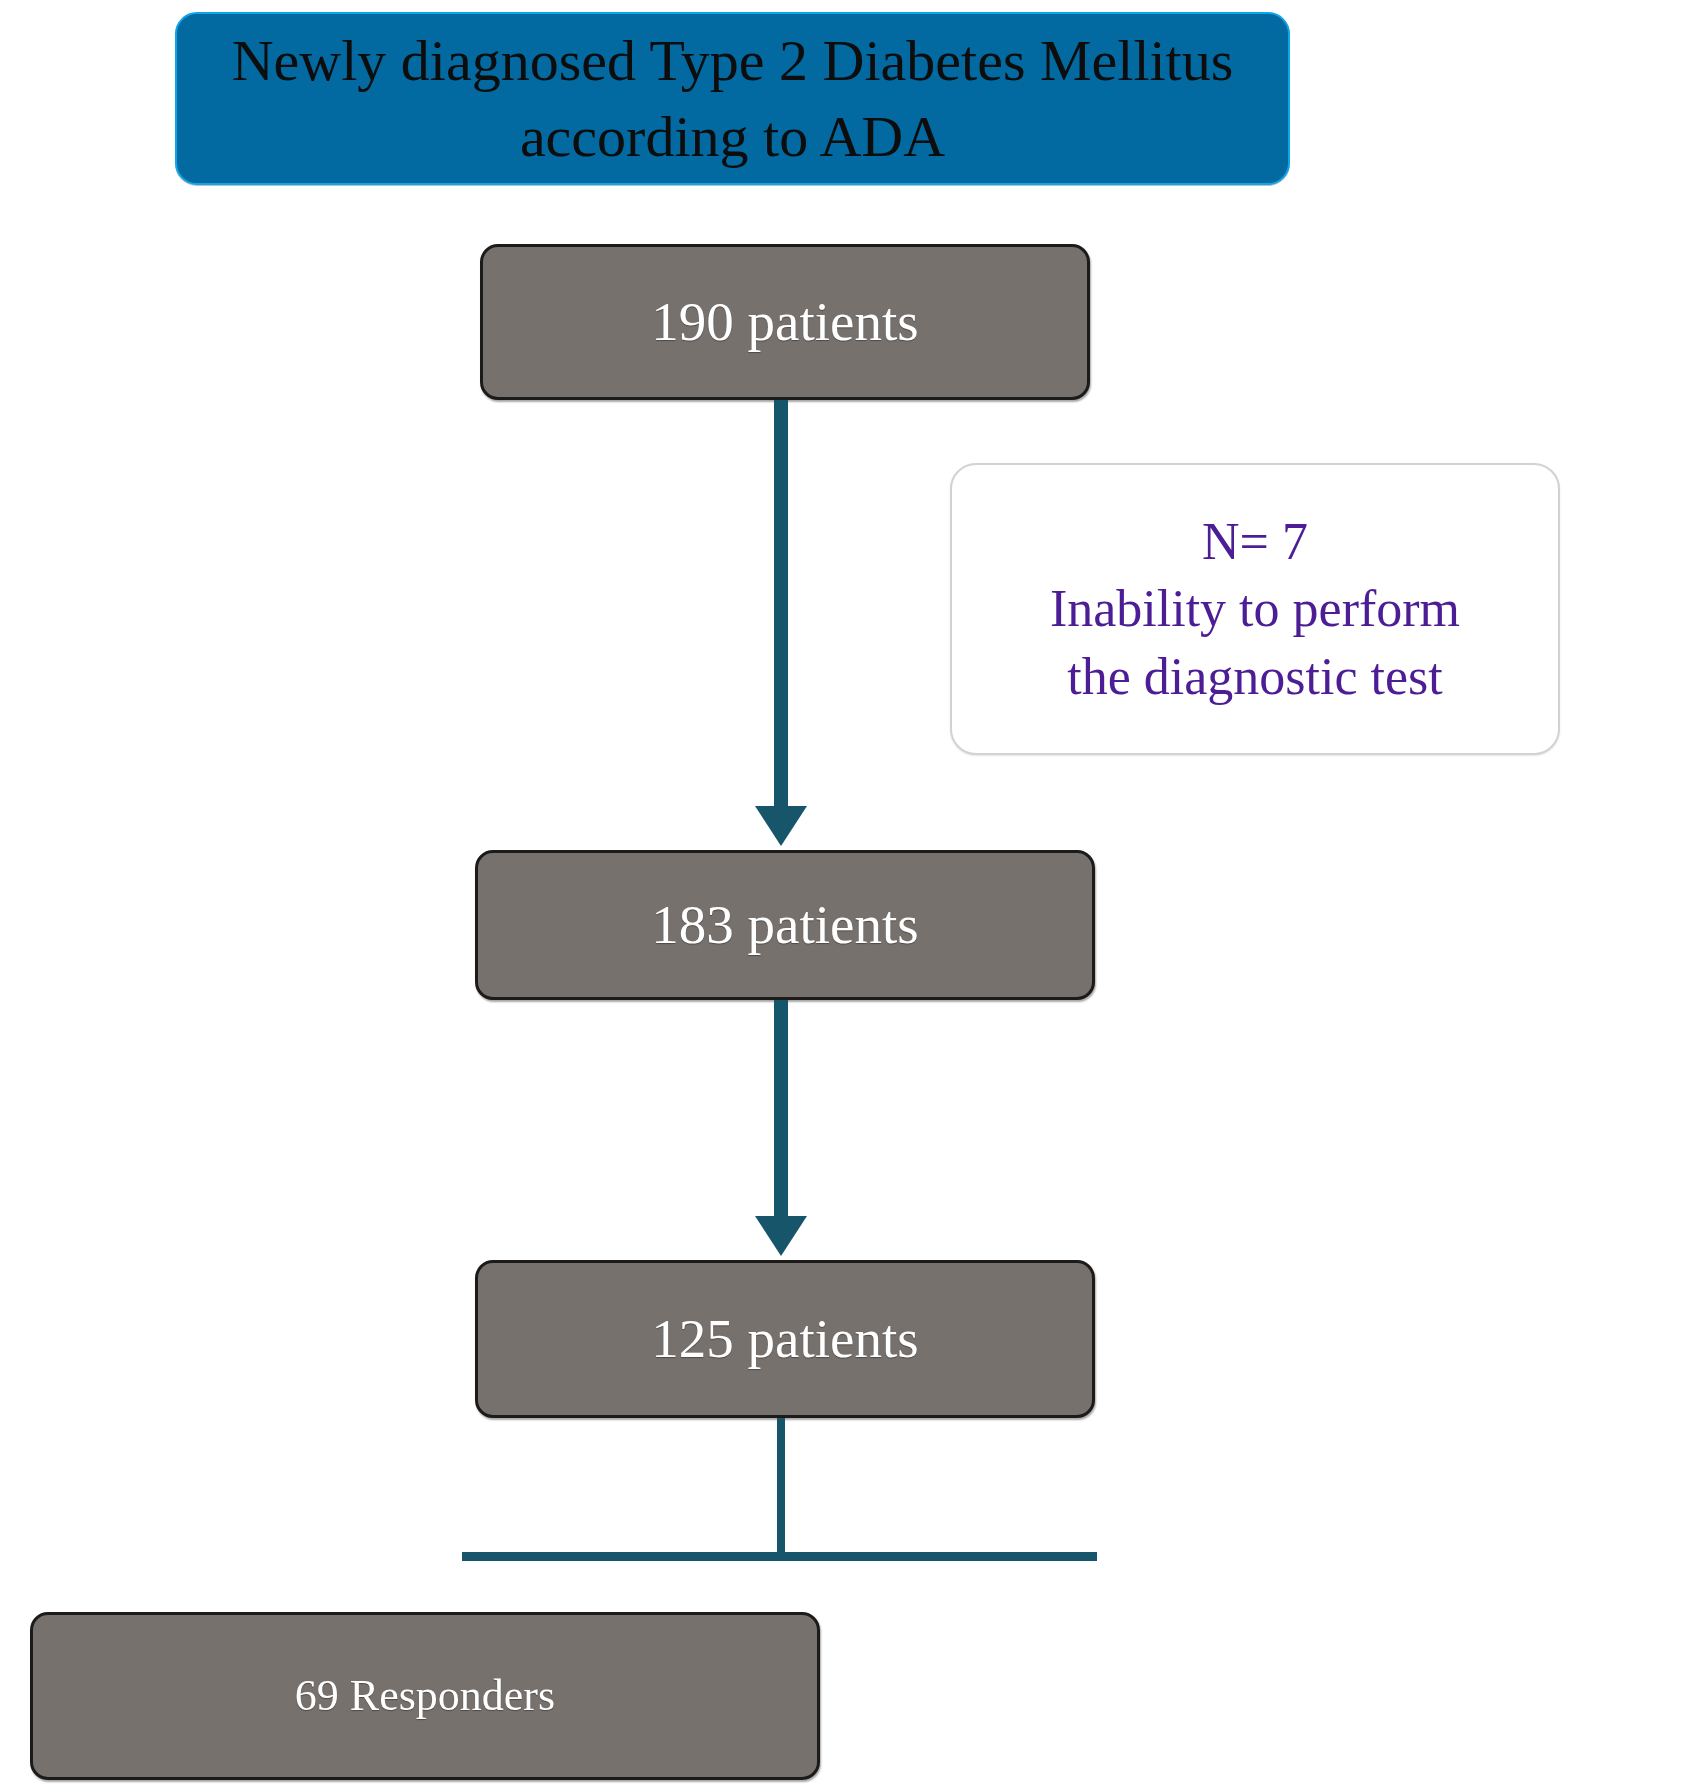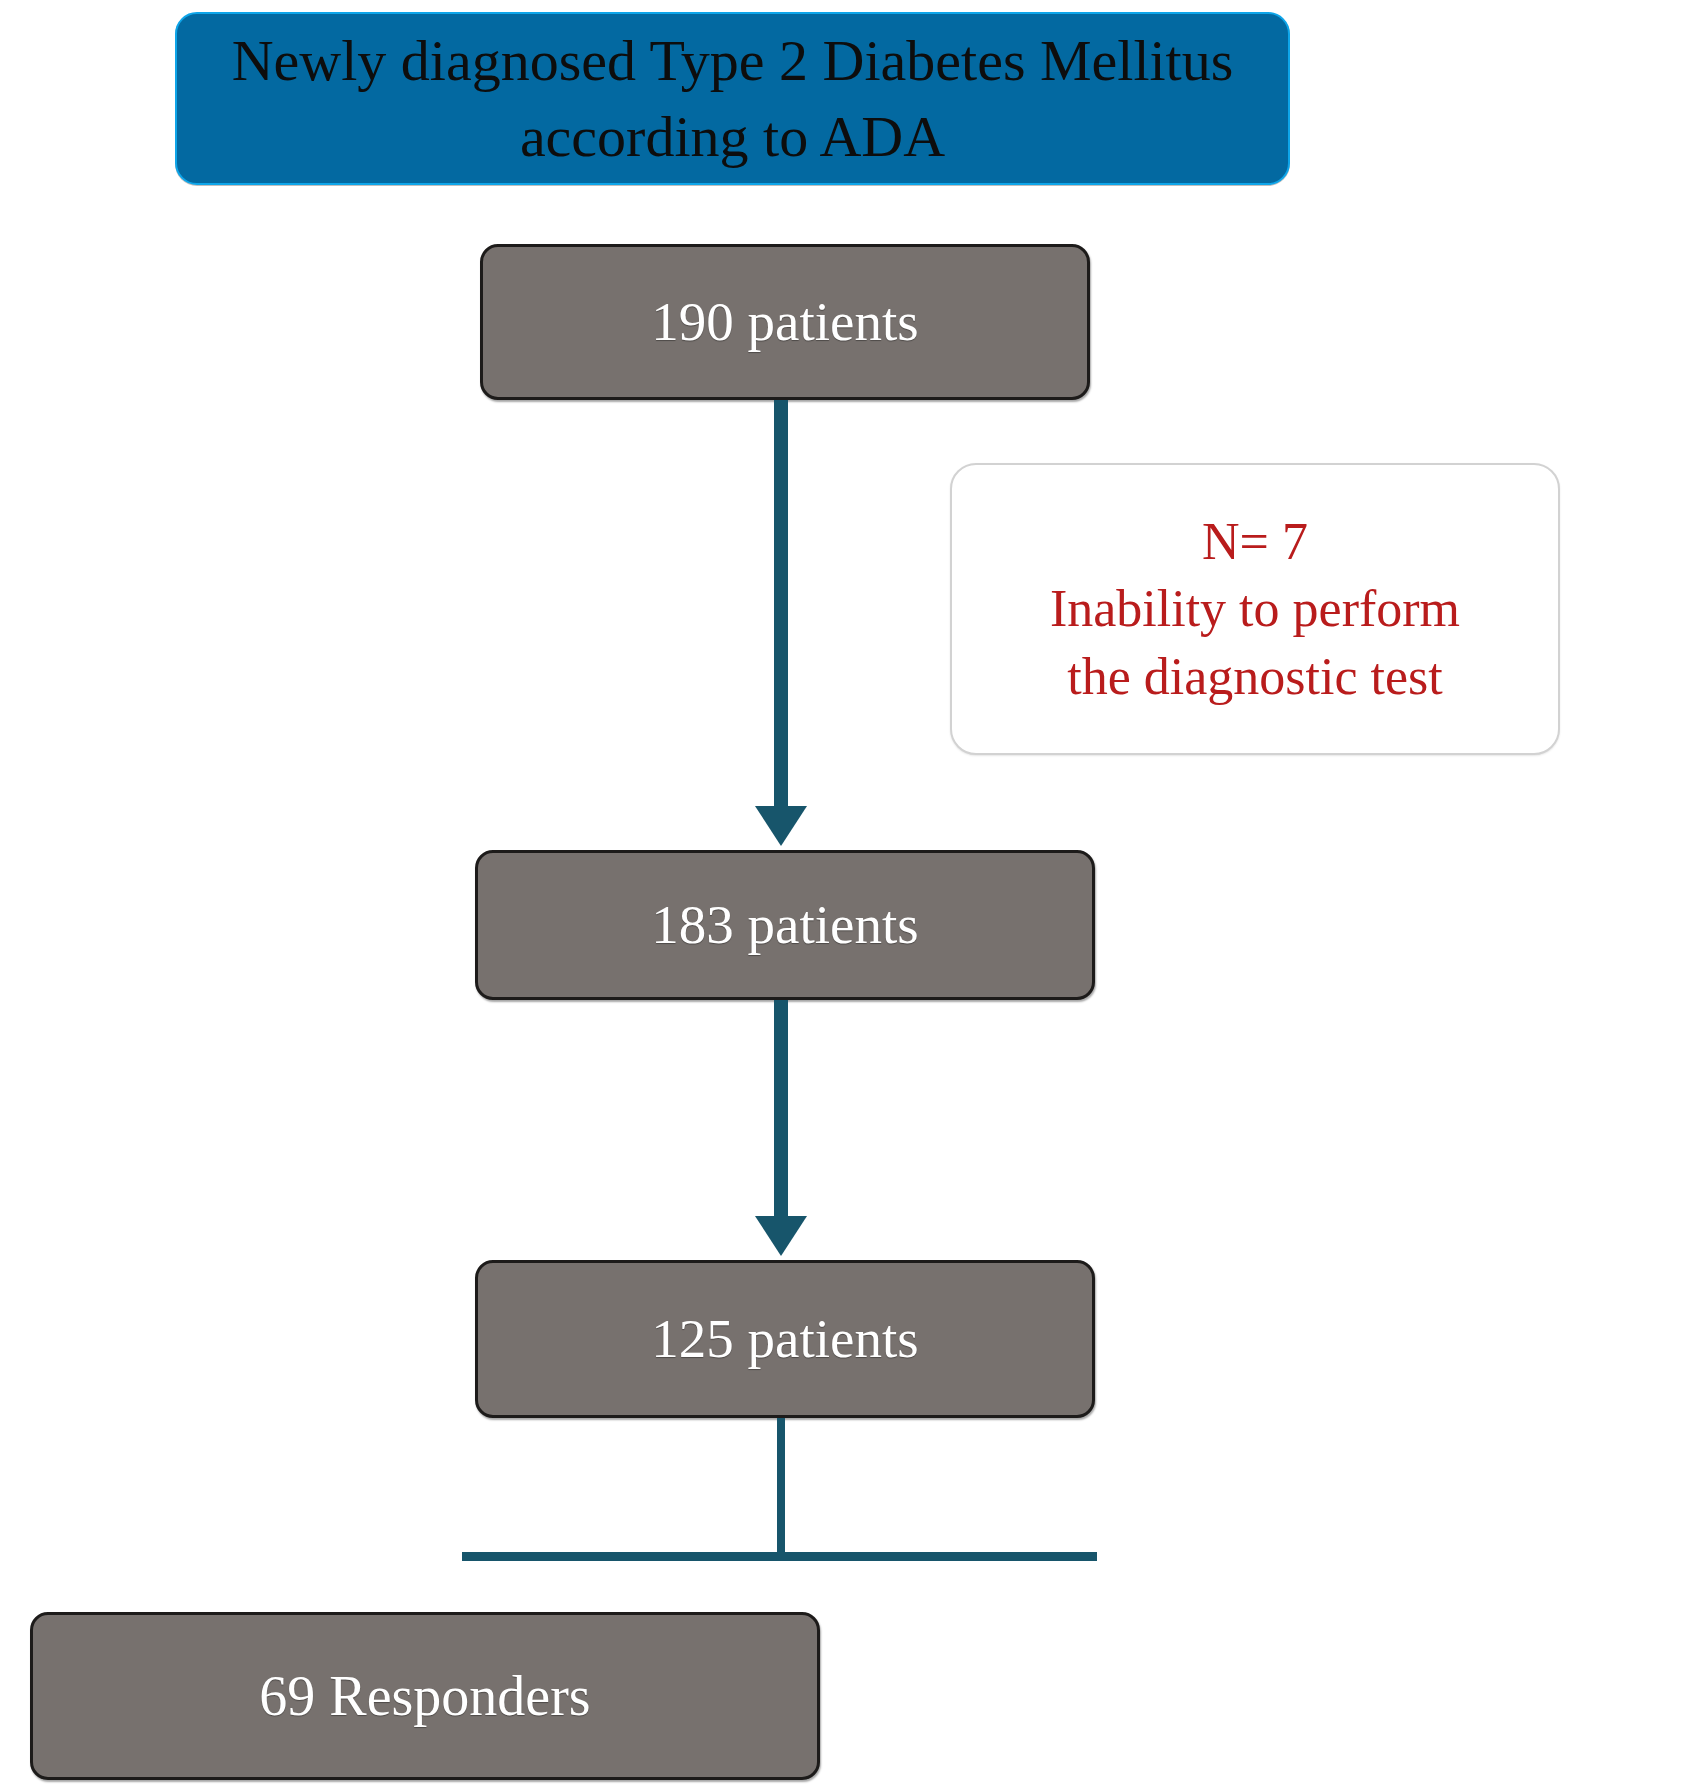--- a/index.html
+++ b/index.html
@@ -34,21 +34,21 @@
     border: 2px solid #0ea5e9;
     border-radius: 22px;
     color: #0d0d0d;
     box-shadow: 0 1px 0 rgba(0,0,0,0.25);
   }
 
   .node-note {
     background: #ffffff;
     border: 2px solid #d2d2d2;
     border-radius: 26px;
-    color: #b91c1c;
+    color: #4c1d95;
     box-shadow: 0 1px 2px rgba(0,0,0,0.10);
   }
 
   .node-gray {
     background: #77716e;
     border: 3px solid #1d1b1a;
     border-radius: 18px;
     color: #ffffff;
     box-shadow: 1px 2px 2px rgba(0,0,0,0.35);
     text-shadow: 0 1px 1px rgba(0,0,0,0.35);
@@ -60,21 +60,21 @@
     padding: 0 14px;
   }
 
   
   #box-top        { left: 175px;  top: 12px;   width: 1115px; height: 173px; font-size: 58px; }
   #box-190        { left: 480px;  top: 244px;  width: 610px;  height: 156px; font-size: 55px; }
   #note-n7        { left: 950px;  top: 463px;  width: 610px;  height: 292px; font-size: 52px; }
   #box-183        { left: 475px;  top: 850px;  width: 620px;  height: 150px; font-size: 55px; }
   #note-n10       { left: 950px;  top: 1045px; width: 610px;  height: 190px; font-size: 52px; }
   #box-173        { left: 475px;  top: 1260px; width: 620px;  height: 158px; font-size: 55px; }
-  #box-responders { left: 30px;   top: 1612px; width: 790px;  height: 168px; font-size: 56px; }
+  #box-responders { left: 30px;   top: 1612px; width: 790px;  height: 168px; font-size: 44px; }
   #box-nonresp    { left: 890px;  top: 1612px; width: 790px;  height: 168px; font-size: 56px; }
 
   
   .conn {
     position: absolute;
     pointer-events: none;
   }
   .vline {
     position: absolute;
     background: #17556b;

